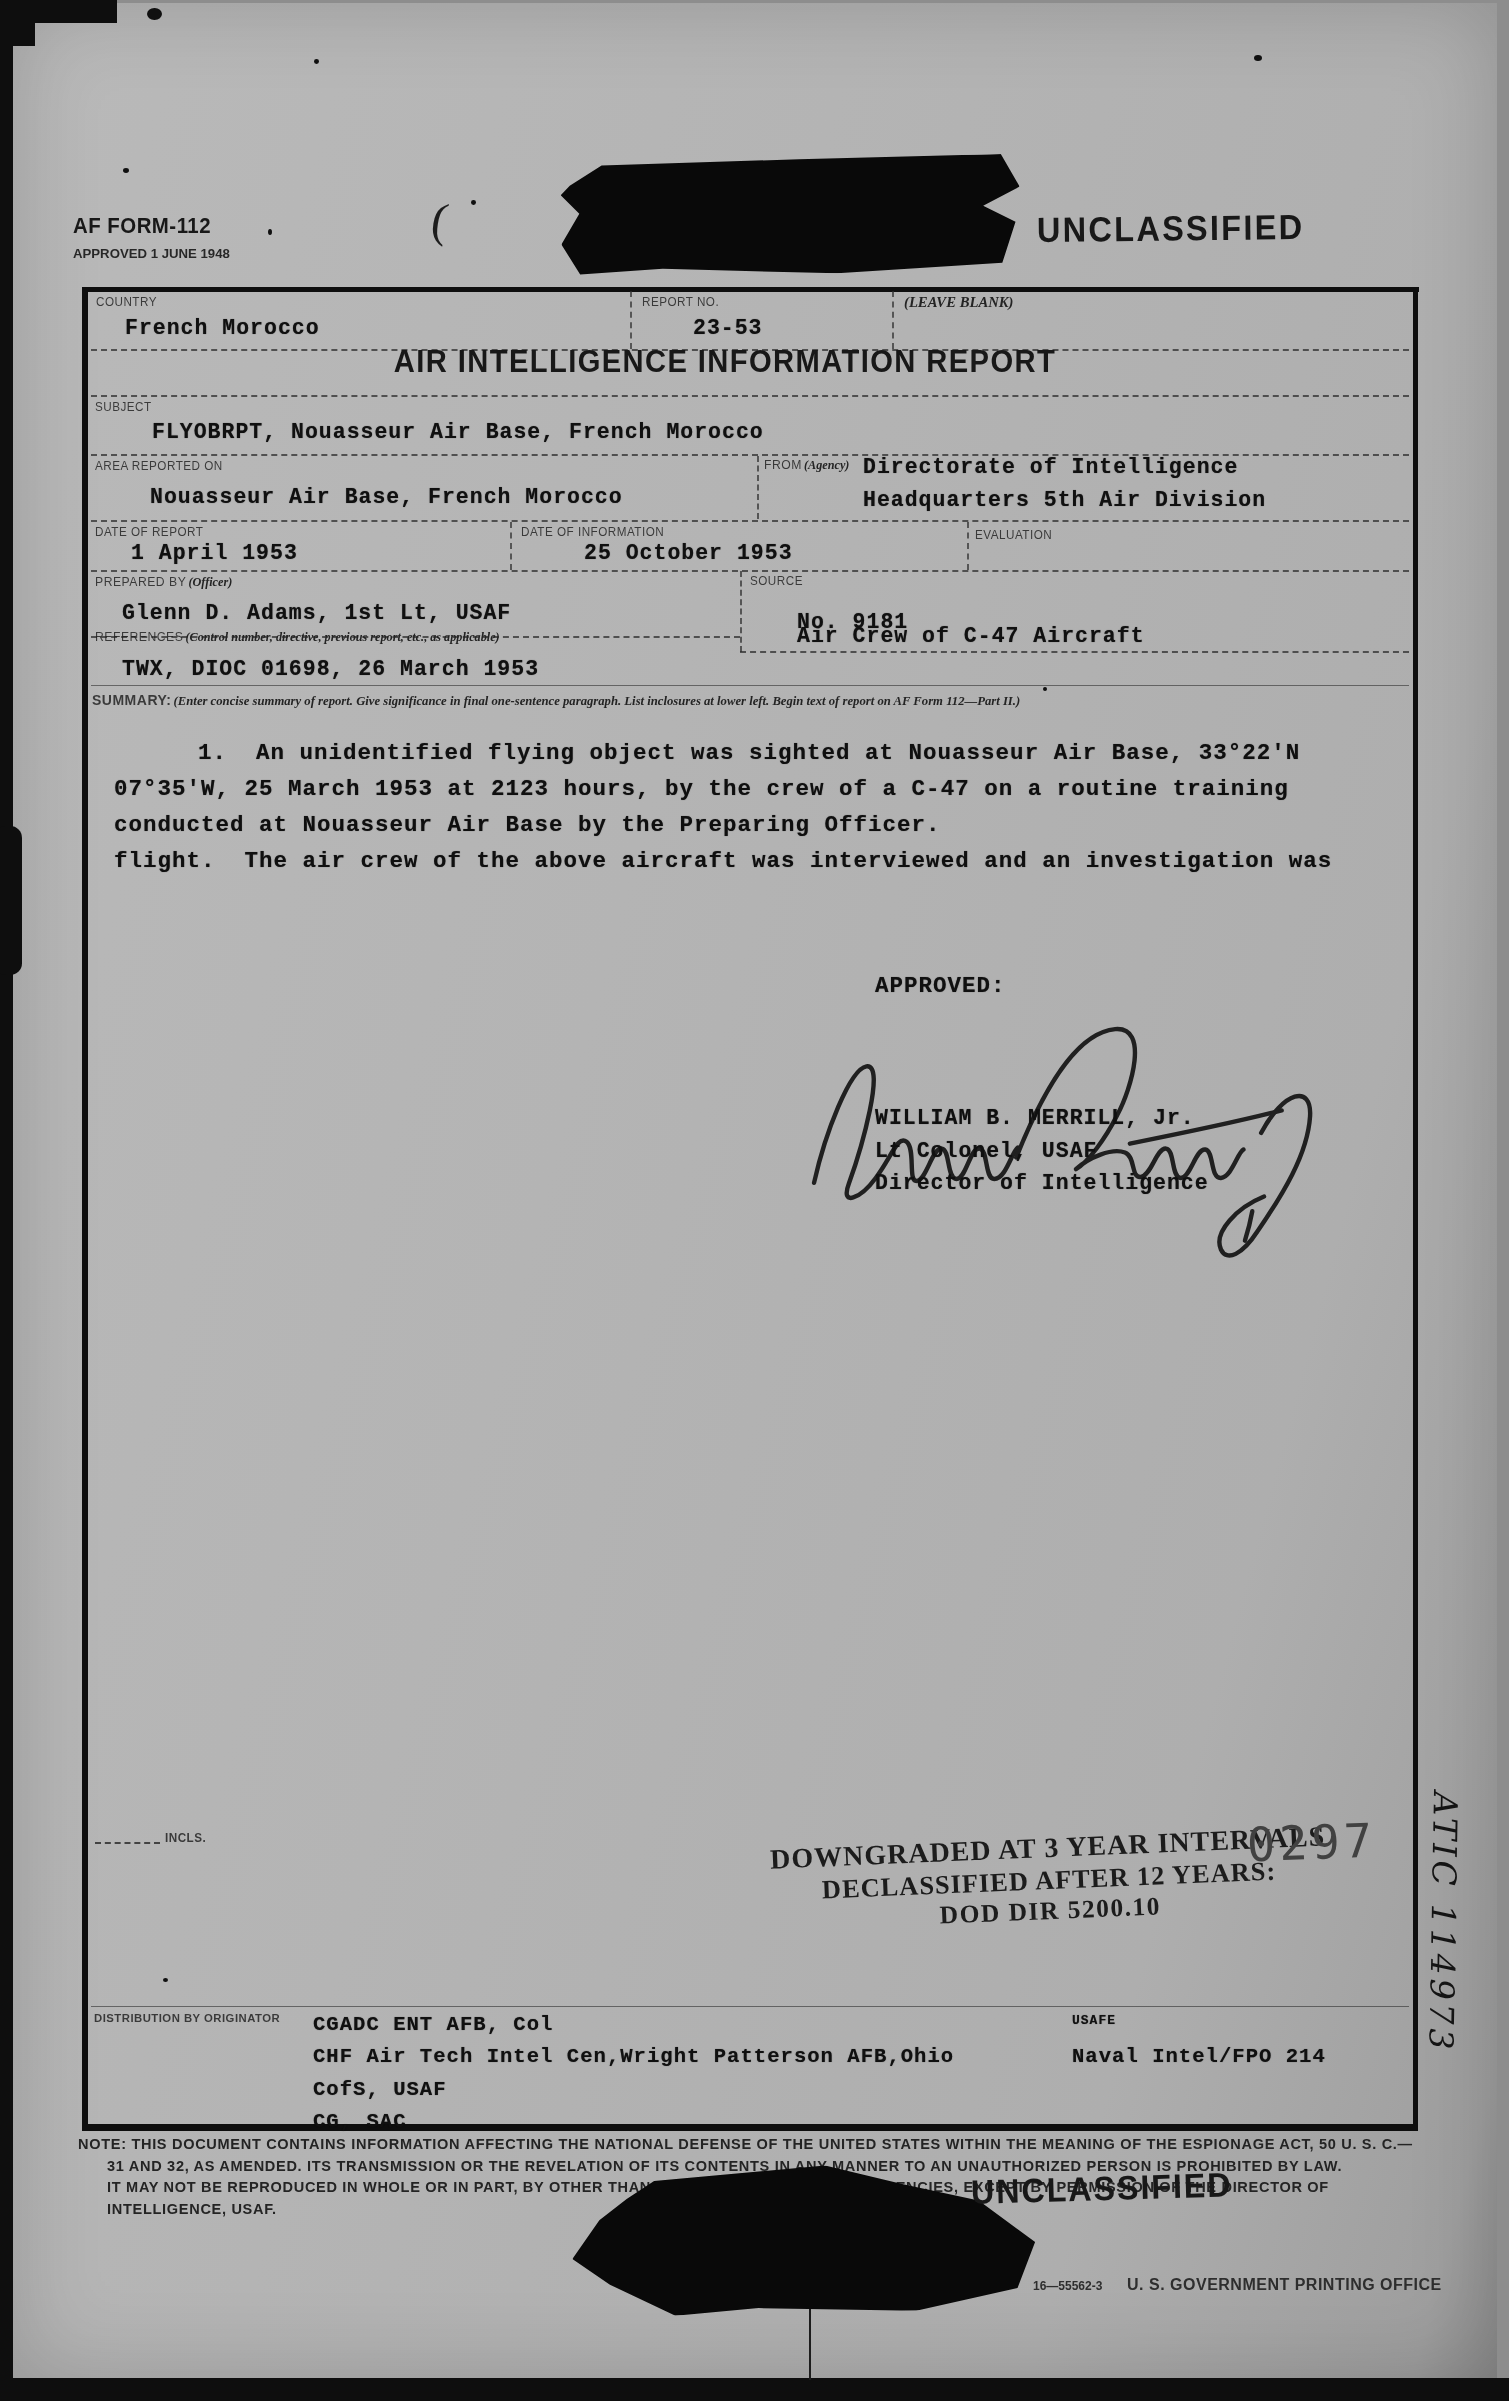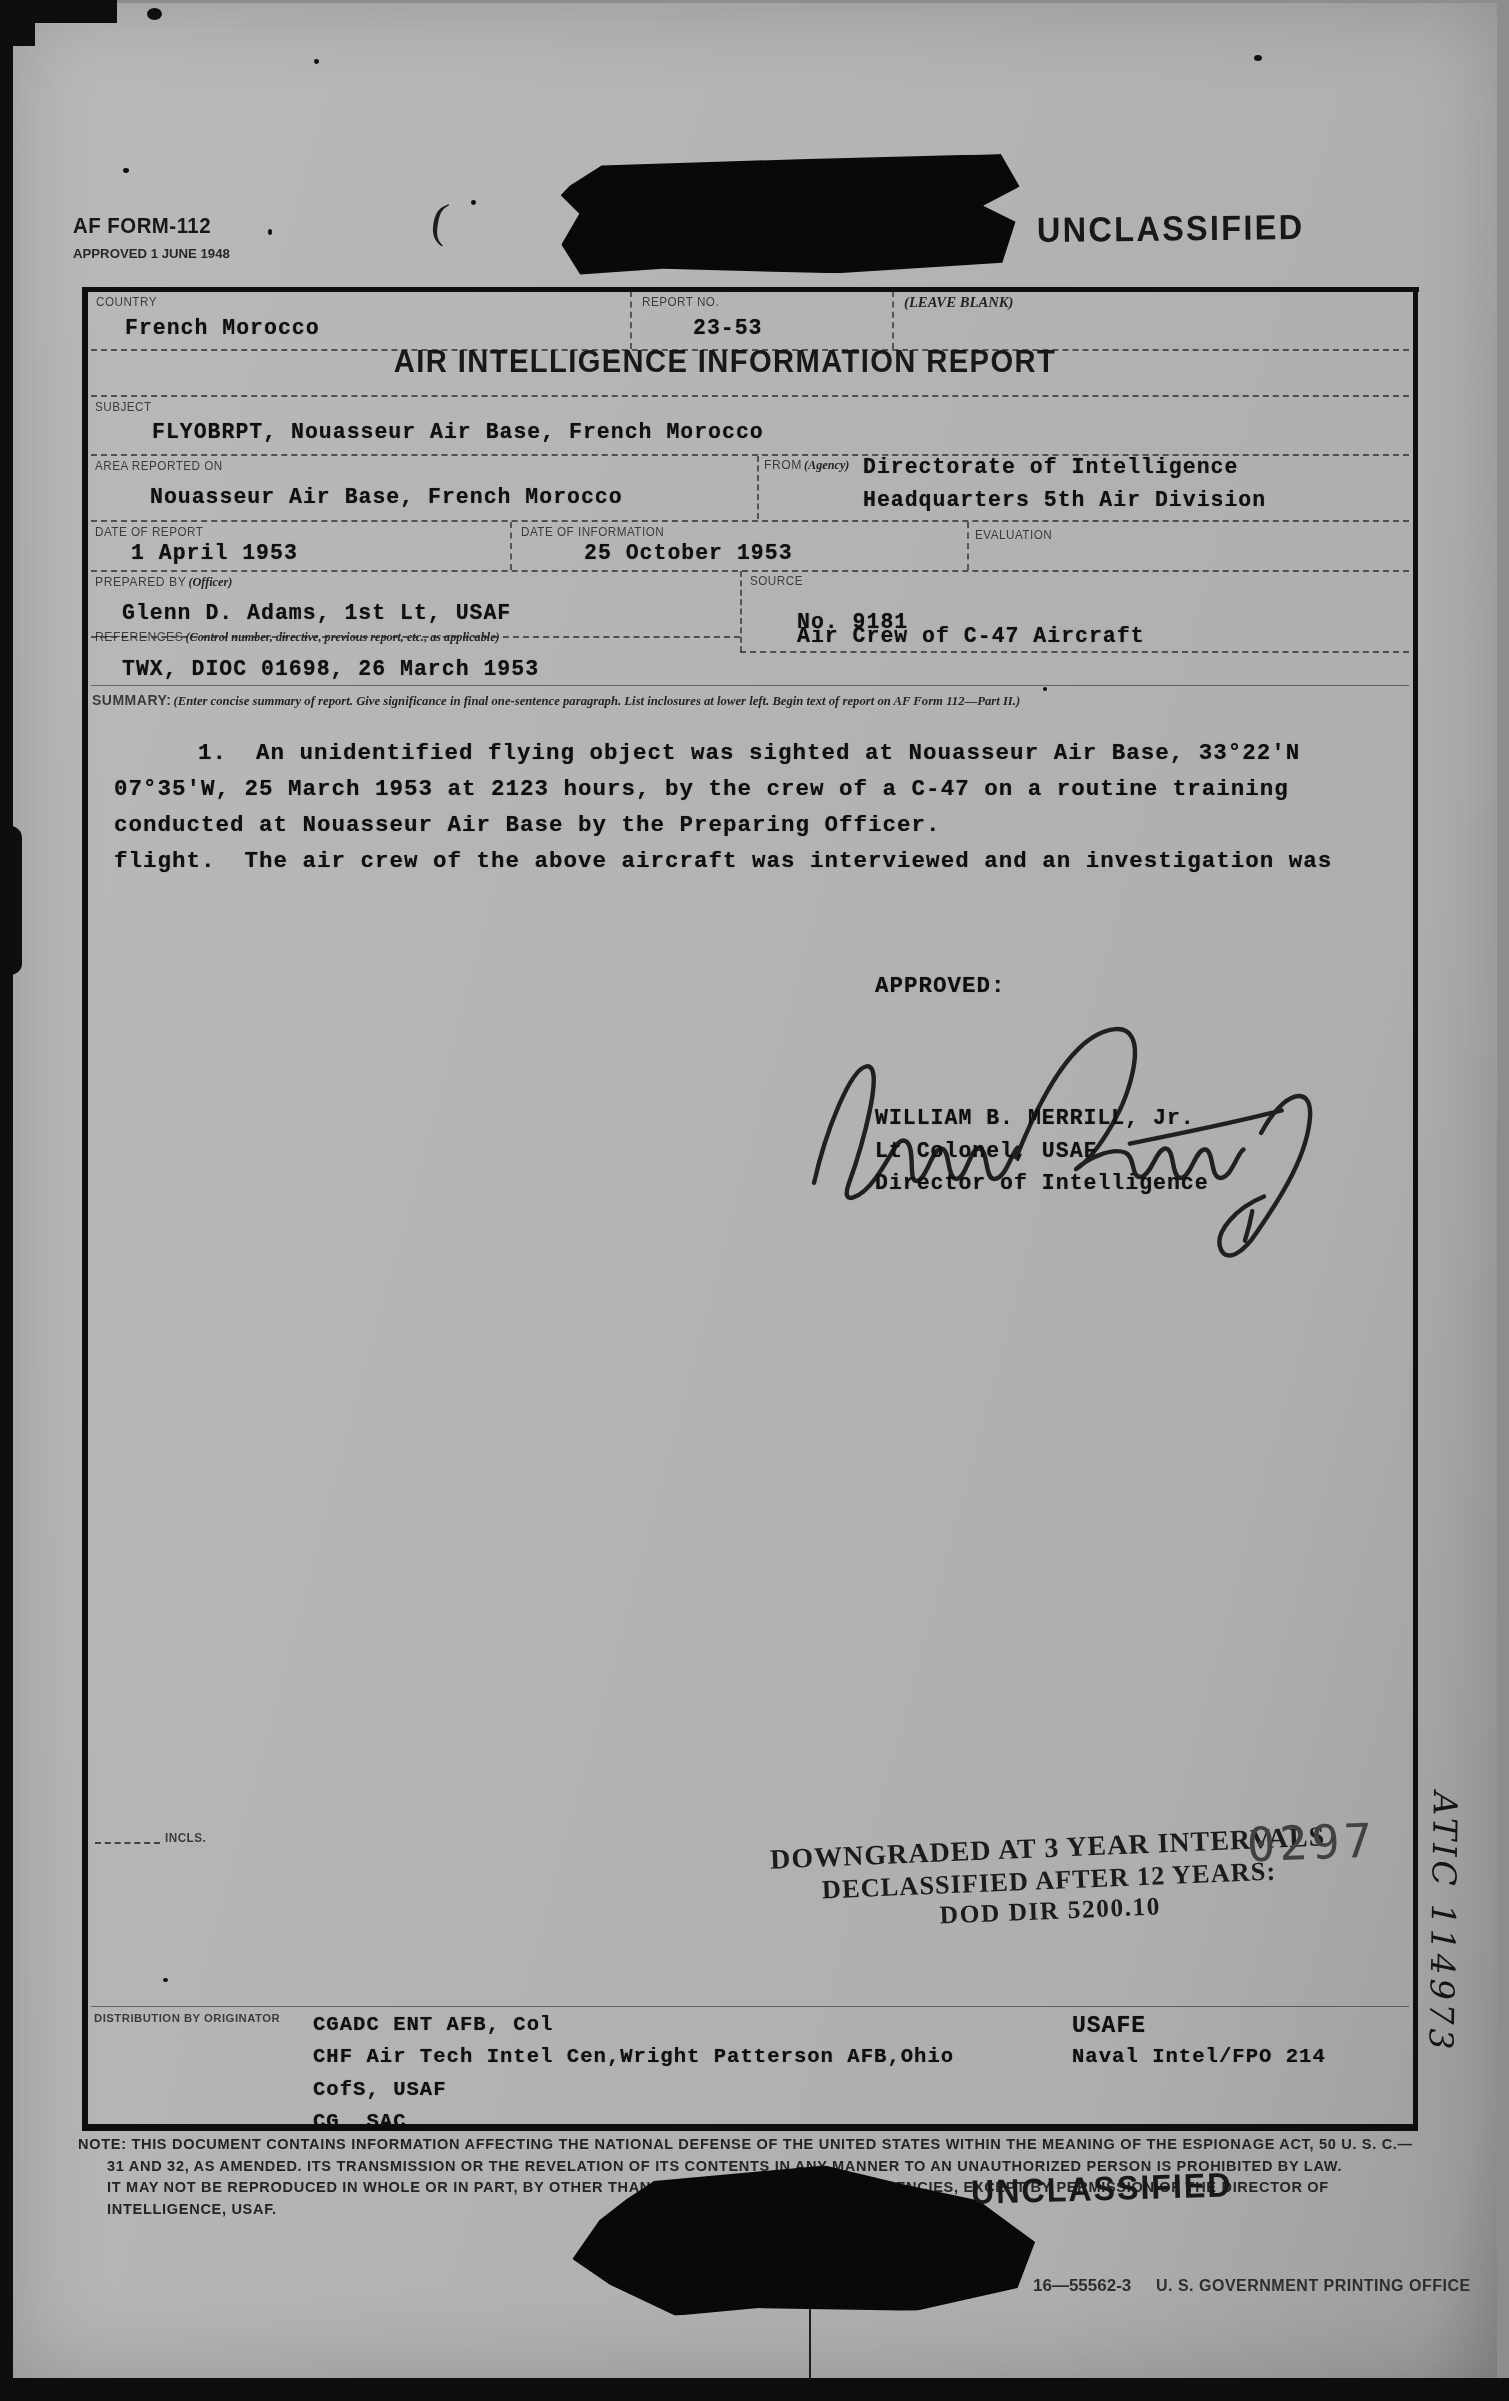--- a/index.html
+++ b/index.html
@@ -158,35 +158,35 @@
 
   <div class="abs" style="left:1465px;top:1792px;font-family:'DejaVu Serif',serif;font-style:italic;font-size:33px;letter-spacing:3.9px;color:#141414;
               transform:rotate(91deg);transform-origin:top left;white-space:nowrap;">ATIC 114973</div>
 
   <div class="abs rule" style="left:91px;top:2006px;width:1318px;border-top-style:solid;border-top-width:1.5px;opacity:.6;"></div>
   <div class="abs lbl" style="left:94px;top:2011px;font-weight:bold;font-size:11.8px;">DISTRIBUTION BY ORIGINATOR</div>
   <div class="abs type" style="left:313px;top:2013px;font-size:20.6px;">CGADC ENT AFB, Col</div>
   <div class="abs type" style="left:313px;top:2045px;font-size:20.6px;">CHF Air Tech Intel Cen,Wright Patterson AFB,Ohio</div>
   <div class="abs type" style="left:313px;top:2078px;font-size:20.6px;">CofS, USAF</div>
   <div class="abs type" style="left:313px;top:2110px;font-size:20.6px;">CG, SAC</div>
-  <div class="abs type" style="left:1072px;top:2013px;font-size:23px;">USAFE</div>
+  <div class="abs type" style="left:1072px;top:2013px;font-size:13px;">USAFE</div>
   <div class="abs type" style="left:1072px;top:2045px;font-size:20.6px;">Naval Intel/FPO 214</div>
 
   <div class="abs" style="left:78px;top:2133px;width:1410px;">
     <div class="note-line">NOTE: THIS DOCUMENT CONTAINS INFORMATION AFFECTING THE NATIONAL DEFENSE OF THE UNITED STATES WITHIN THE MEANING OF THE ESPIONAGE ACT, 50 U. S. C.—</div>
     <div class="note-line" style="padding-left:30px;">31 AND 32, AS AMENDED.  ITS TRANSMISSION OR THE REVELATION OF ITS CONTENTS IN ANY MANNER TO AN UNAUTHORIZED PERSON IS PROHIBITED BY LAW.</div>
     <div class="note-line" style="padding-left:30px;">IT MAY NOT BE REPRODUCED IN WHOLE OR IN PART, BY OTHER THAN UNITED STATES AIR FORCE AGENCIES, EXCEPT BY PERMISSION OF THE DIRECTOR OF</div>
     <div class="note-line" style="padding-left:30px;">INTELLIGENCE, USAF.</div>
   </div>
 
   <div class="redact" style="left:572px;top:2166px;width:463px;height:147px;transform:rotate(-1.2deg);
               clip-path:polygon(18% 8%,55% 0,72% 14%,88% 26%,100% 55%,96% 86%,74% 100%,40% 96%,22% 100%,8% 78%,0 60%,6% 34%,12% 20%);"></div>
   <div class="abs stampfont" style="left:971px;top:2173px;font-size:34px;letter-spacing:2px;transform:scaleX(.95) rotate(-1.6deg);transform-origin:left;">UNCLASSIFIED</div>
 
   <div class="abs" style="left:1033px;top:2276px;white-space:nowrap;">
-    <span style="font-family:'Liberation Sans',sans-serif;font-weight:bold;font-size:17px;color:#2e2e2e;margin-right:22.5px;">16—55562-3</span>
+    <span style="font-family:'Liberation Sans',sans-serif;font-weight:bold;font-size:12px;color:#2e2e2e;margin-right:22.5px;">16—55562-3</span>
     <span style="font-family:'Liberation Sans',sans-serif;font-weight:bold;font-size:16px;letter-spacing:0.5px;color:#2e2e2e;">U. S. GOVERNMENT PRINTING OFFICE</span>
   </div>
 
   <div class="abs" style="left:809px;top:2309px;width:2px;height:71px;background:#1c1c1c;"></div>
 
 </div>
 
 
 </body></html>

